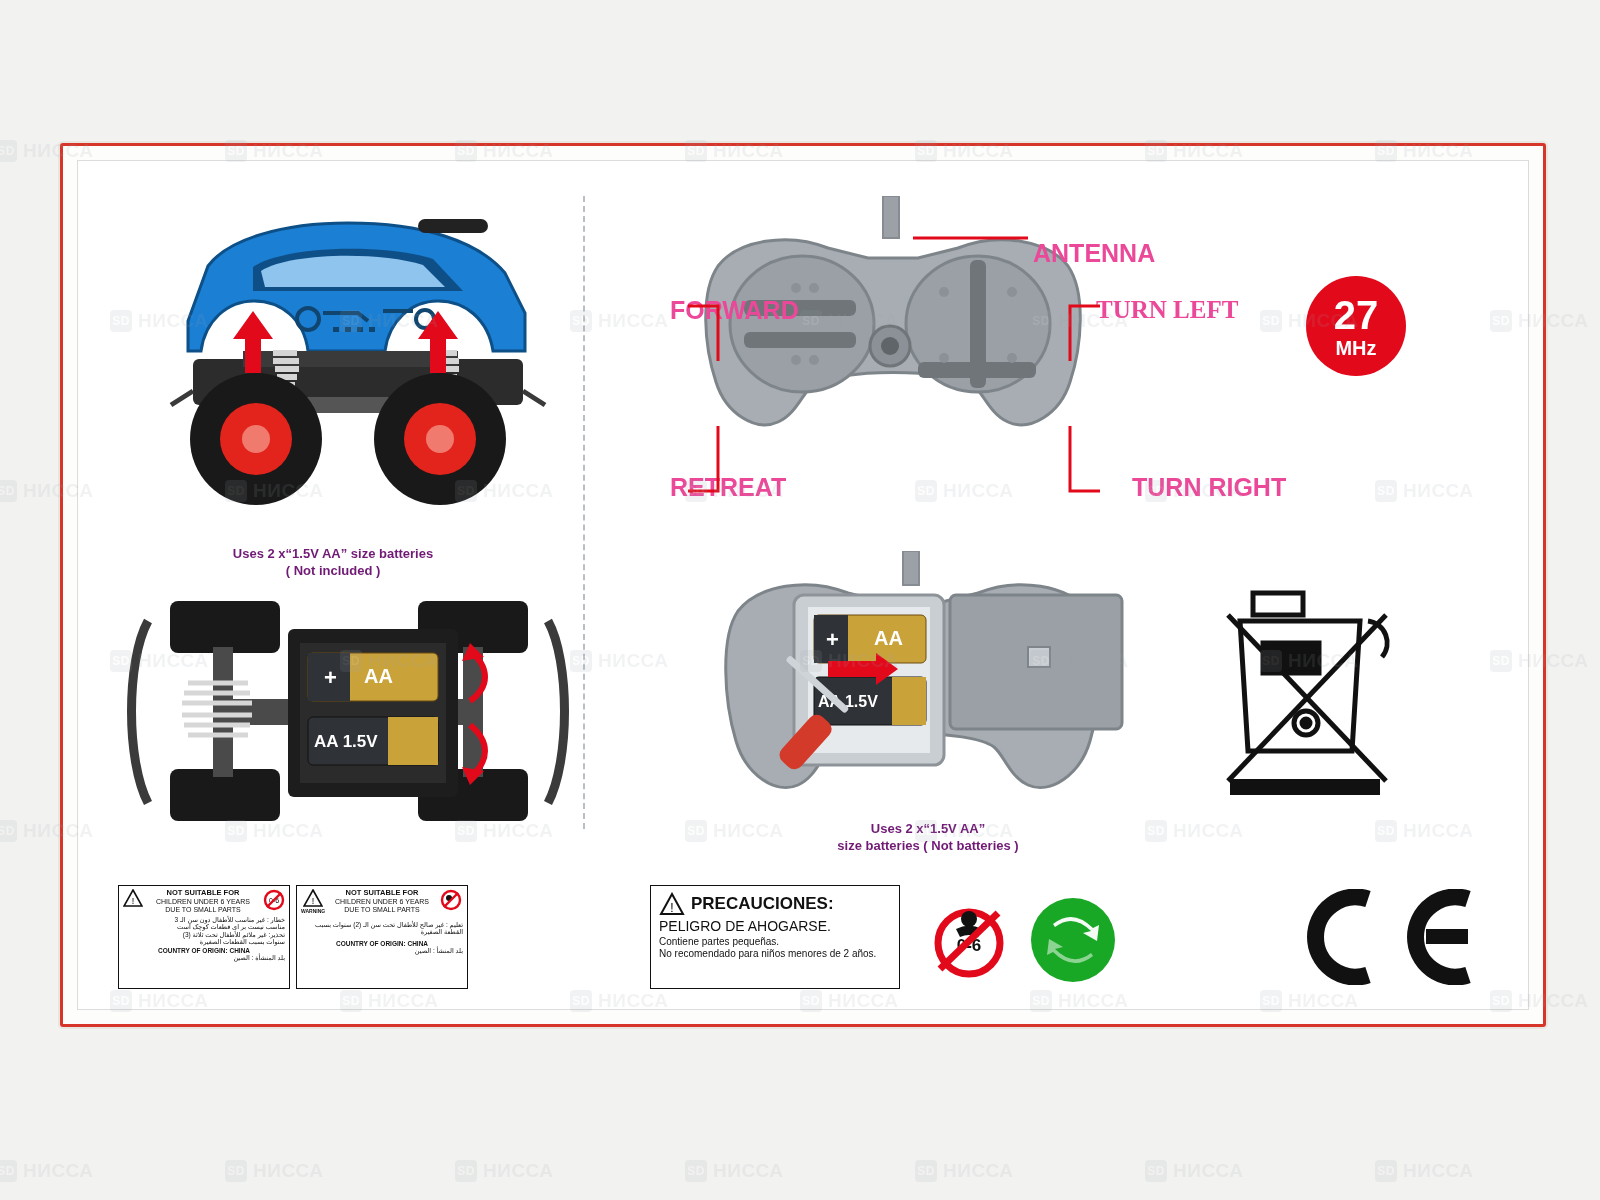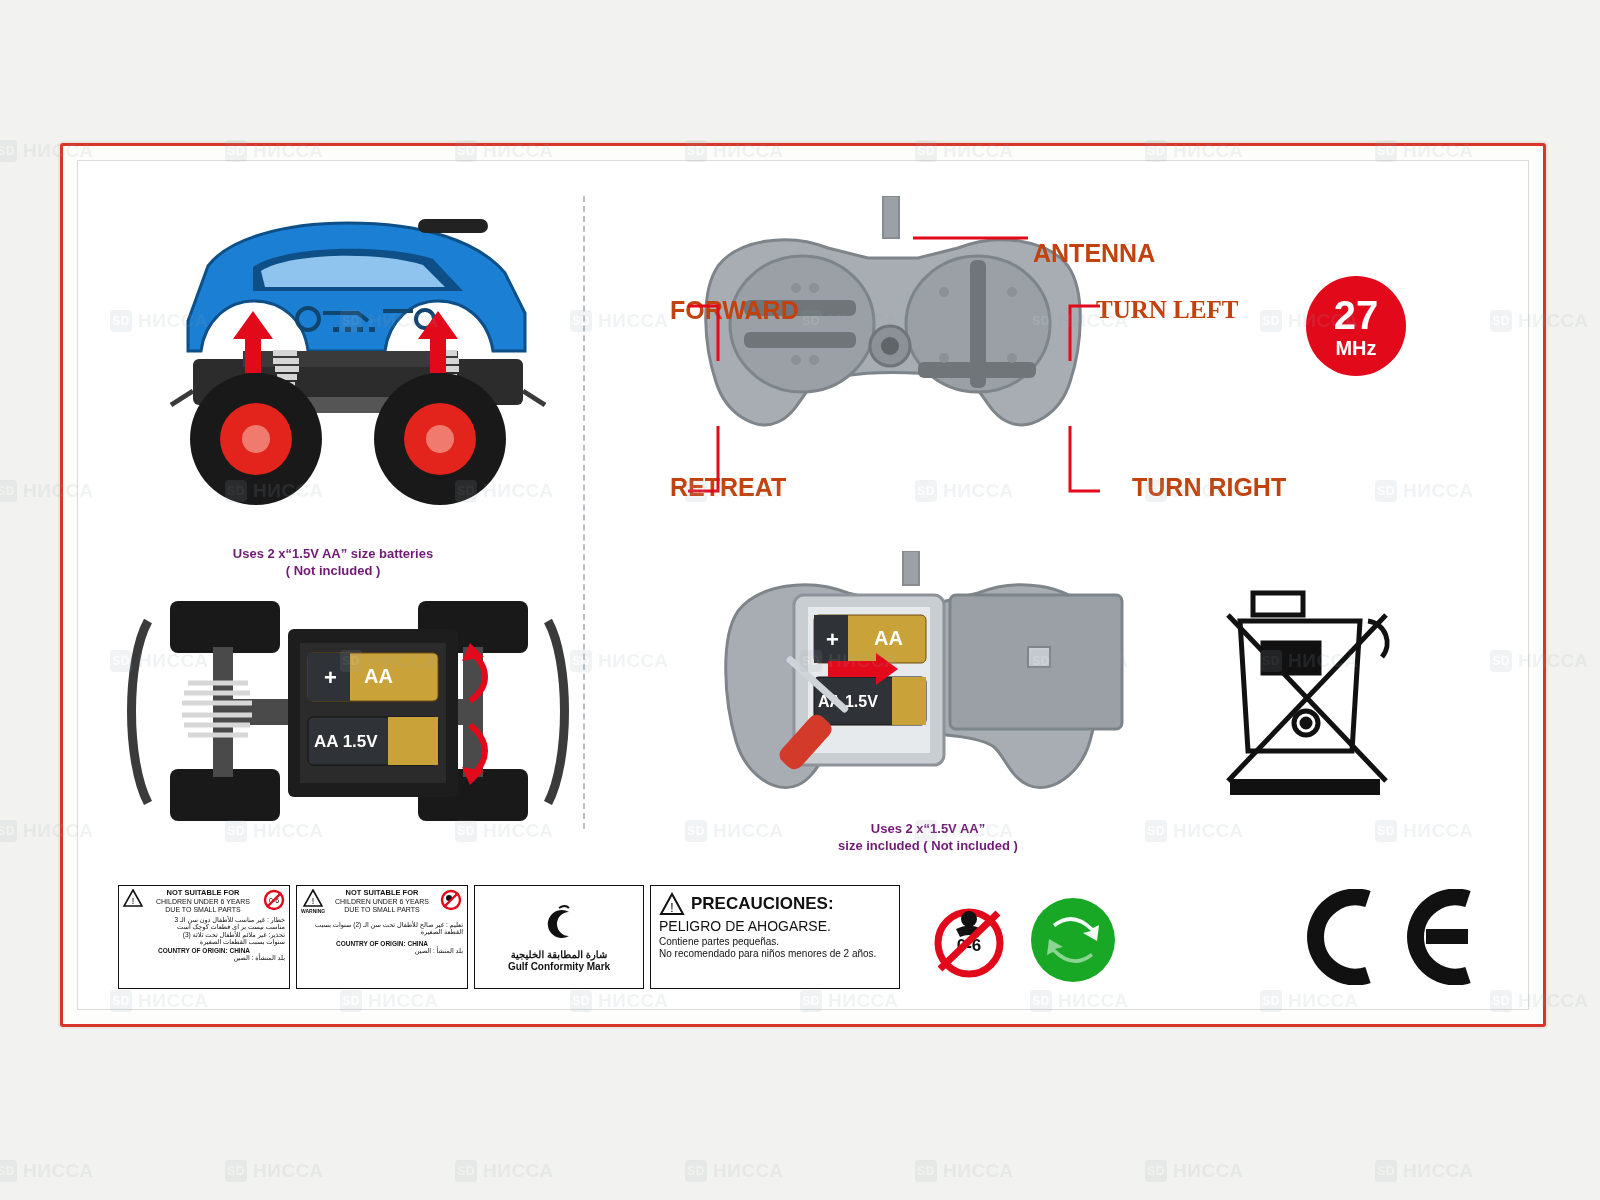--- a/index.html
+++ b/index.html
@@ -50,21 +50,21 @@
   }
   .divider-v{
     position:absolute;
     left:505px;top:35px;bottom:180px;
     border-left:2px dashed #b9bfc4;
   }
   
   .lbl{
     position:absolute;
     font-weight:bold;
-    color:#c2410c;
+    color:#ec4899;
     white-space:nowrap;
   }
   
   #truck-side{position:absolute;left:55px;top:40px;width:420px;height:330px;}
   
   #mhz{
     position:absolute;
     left:1228px;top:115px;width:100px;height:100px;
     border-radius:50%;
     background:#e2091b;
@@ -281,21 +281,21 @@
 
         <g>
           <rect x="92" y="104" width="80" height="7" rx="3" fill="#cfd4d8" transform="rotate(42 92 104)"></rect>
           <rect x="118" y="160" width="26" height="60" rx="9" fill="#d33a2a" transform="rotate(42 118 160)"></rect>
         </g>
       </svg>
     </div>
 
     <div class="caption" style="left:640px;top:660px;width:420px;">
       <span>Uses 2 x“1.5V AA”</span><br>
-      <span>size included ( Not included )</span>
+      <span>size batteries ( Not batteries )</span>
     </div>
 
     <div style="position:absolute;right:120px;top:420px;width:190px;height:230px;">
       <svg width="190" height="230" viewBox="0 0 190 230">
         <g stroke="#111" stroke-width="5" fill="none">
           <rect x="35" y="12" width="50" height="22"></rect>
           <path d="M22 40 h120 l-8 130 h-104 z"></path>
           <rect x="45" y="62" width="56" height="30" fill="#111"></rect>
           <circle cx="88" cy="142" r="12"></circle>
           <circle cx="88" cy="142" r="4" fill="#111"></circle>
@@ -358,28 +358,20 @@
           </svg>
         </div>
         <div style="direction:rtl;text-align:right;margin-top:6px;font-size:6.5px;">
           <div>تعليم : غير صالح للأطفال تحت سن الـ (2) سنوات بسبب</div>
           <div>القطعة الصغيرة</div>
         </div>
         <div style="font-weight:bold;font-size:6.5px;margin-top:4px;">COUNTRY OF ORIGIN: CHINA</div>
         <div style="direction:rtl;text-align:right;font-size:6.5px;">بلد المنشأ : الصين</div>
       </div>
 
-      <div class="warn-box" style="left:356px;width:170px;display:flex;flex-direction:column;align-items:center;justify-content:center;">
-        <svg width="44" height="44" viewBox="0 0 44 44">
-          <path d="M32 10 A14 14 0 1 0 32 34 A11 11 0 1 1 32 10 Z" fill="#111"></path>
-          <path d="M22 6 q6 -4 10 0" stroke="#111" stroke-width="2" fill="none"></path>
-        </svg>
-        <div style="direction:rtl;font-size:10px;font-weight:bold;margin-top:3px;">شارة المطابقة الخليجية</div>
-        <div style="font-size:10px;font-weight:bold;">Gulf Conformity Mark</div>
-      </div>
 
       <div class="warn-box" style="left:532px;width:250px;text-align:left;padding:6px 8px;">
         <div style="display:flex;align-items:center;gap:6px;">
           <svg width="26" height="24" viewBox="0 0 26 24">
               <polygon points="13,2 24,22 2,22" fill="#fff" stroke="#111" stroke-width="2"></polygon>
               <text x="13" y="20" font-size="12" text-anchor="middle" font-family="Liberation Sans">!</text>
             </svg>
           <div style="font-size:17px;font-weight:bold;">PRECAUCIONES:</div>
         </div>
         <div style="font-size:14px;margin-top:2px;">PELIGRO DE AHOGARSE.</div>

